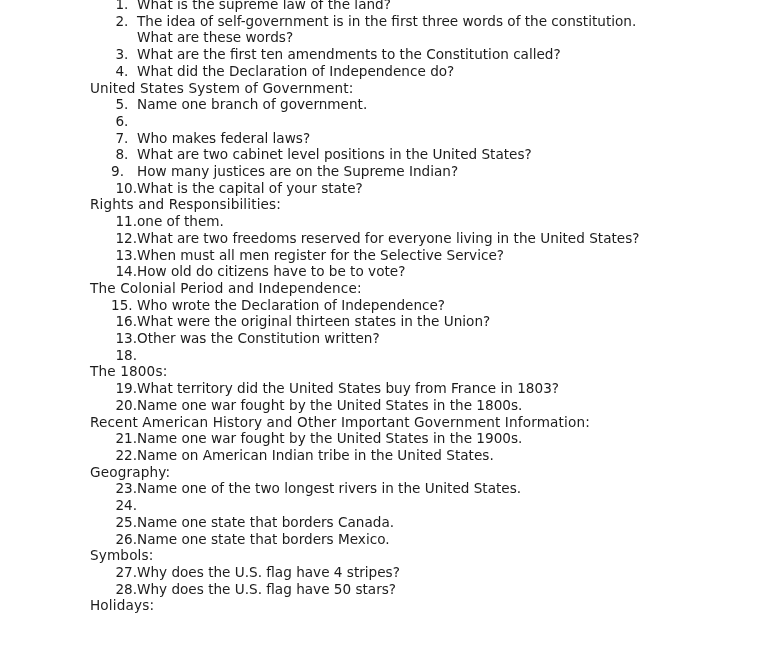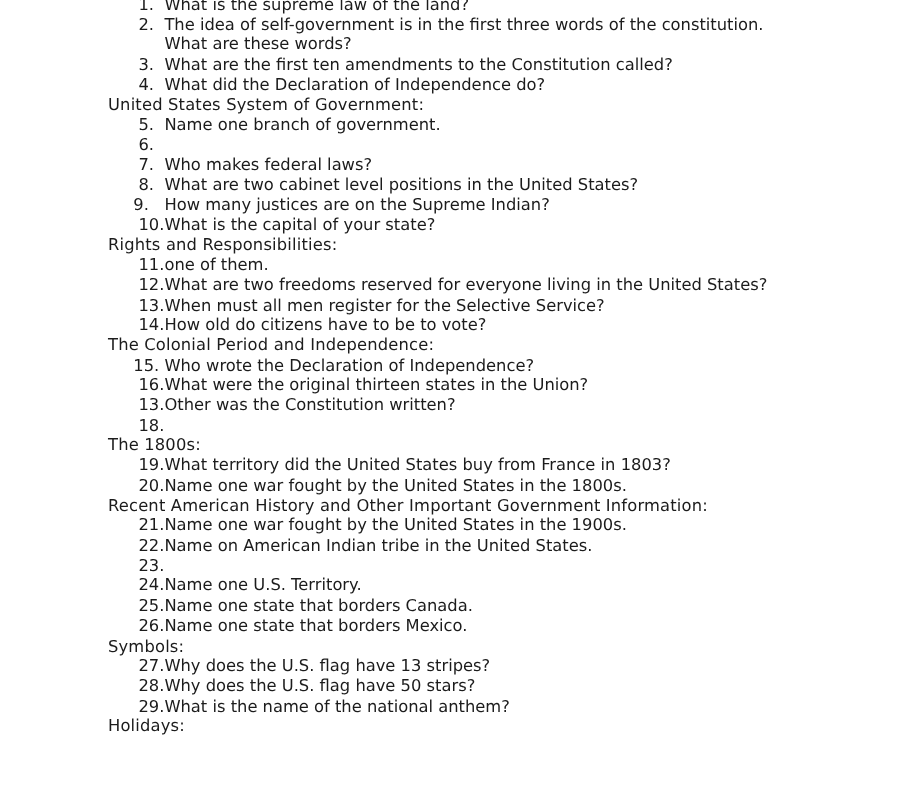--- a/index.html
+++ b/index.html
@@ -156,43 +156,40 @@
       </div>
       <div class="heading">Recent American History and Other Important Government Information:</div>
       <div class="qrow double">
         <span class="qnum">21.</span>
         <span class="qtext"><span>Name one war fought by the United States in the 1900s.</span></span>
       </div>
       <div class="qrow double">
         <span class="qnum">22.</span>
         <span class="qtext"><span>Name on American Indian tribe in the United States.</span></span>
       </div>
+      <div class="heading">Geography:</div>
       <div class="qrow double">
         <span class="qnum">23.</span>
+        <span class="qtext"><span>Name one of the two longest rivers in the United States.</span></span>
       </div>
       <div class="qrow double">
         <span class="qnum">24.</span>
-        <span class="qtext"><span>Name one U.S. Territory.</span></span>
       </div>
       <div class="qrow double">
         <span class="qnum">25.</span>
         <span class="qtext"><span>Name one state that borders Canada.</span></span>
       </div>
       <div class="qrow double">
         <span class="qnum">26.</span>
         <span class="qtext"><span>Name one state that borders Mexico.</span></span>
       </div>
       <div class="heading">Symbols:</div>
       <div class="qrow double">
         <span class="qnum">27.</span>
-        <span class="qtext"><span>Why does the U.S. flag have 13 stripes?</span></span>
+        <span class="qtext"><span>Why does the U.S. flag have 4 stripes?</span></span>
       </div>
       <div class="qrow double">
         <span class="qnum">28.</span>
         <span class="qtext"><span>Why does the U.S. flag have 50 stars?</span></span>
-      </div>
-      <div class="qrow double">
-        <span class="qnum">29.</span>
-        <span class="qtext"><span>What is the name of the national anthem?</span></span>
       </div>
       <div class="heading">Holidays:</div>
     </div>
 </div>
 
 </body></html>

